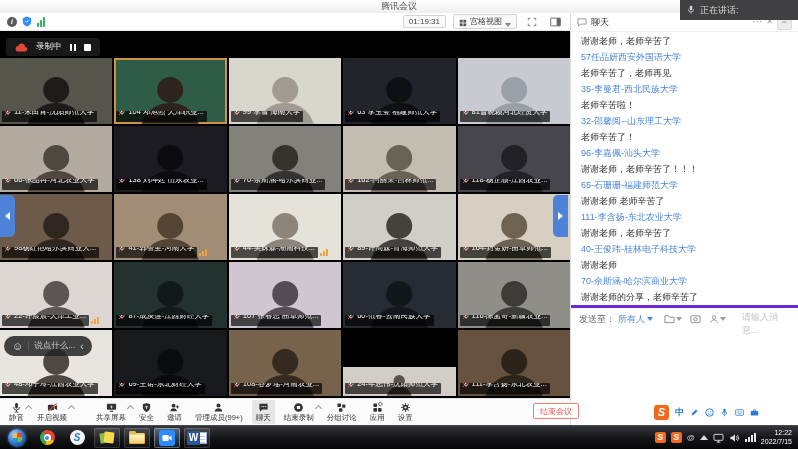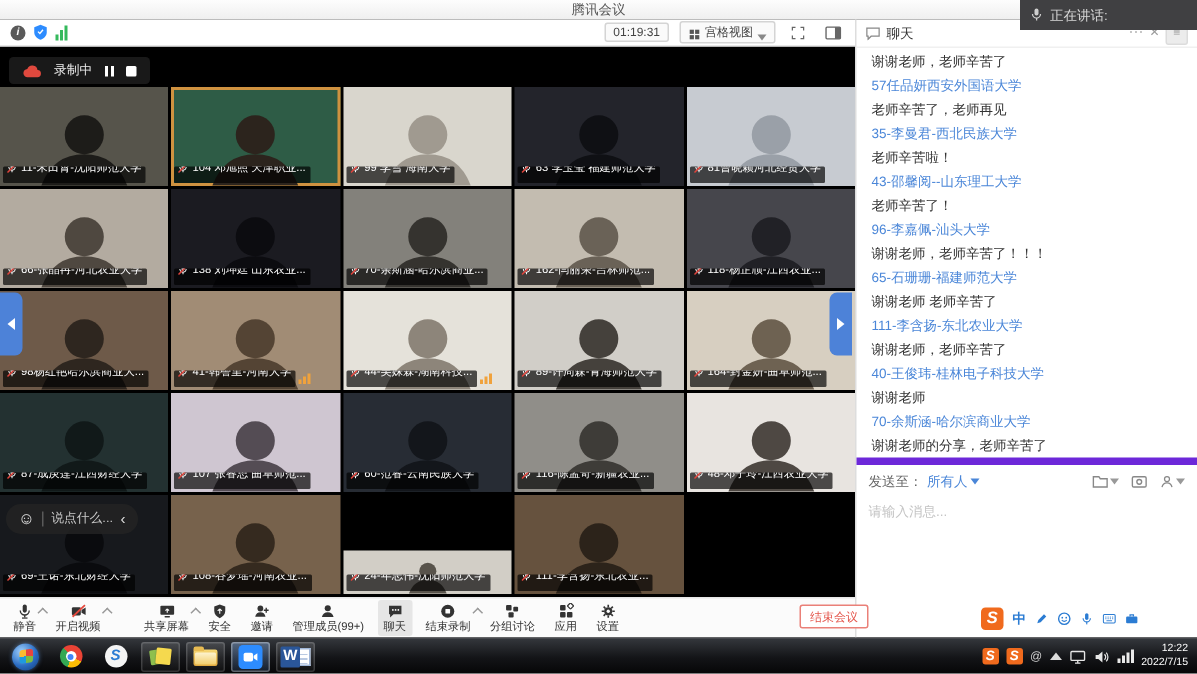--- a/index.html
+++ b/index.html
@@ -31,21 +31,21 @@
   .chat-header{height:18px;flex:none;display:flex;align-items:center;gap:4px;padding:0 6px;font-size:9px;color:#333;
     border-bottom:1px solid #f0f0f0;}
   .chat-header .spacer{flex:1}
   .icon-text{color:#999;font-size:10px;line-height:10px;}
   .handle-btn{width:13px;height:13px;background:#ececec;border:1px solid #dcdcdc;border-radius:2px;color:#999;
     font-size:8px;line-height:12px;text-align:center;}
   .chat-messages{height:272px;flex:none;overflow:hidden;padding-top:1px;}
   .chat-line{padding:2px 10px;font-size:9px;line-height:12px;white-space:nowrap;overflow:hidden;text-overflow:ellipsis;}
   .chat-line.sender{color:#4a86d8;}
   .chat-line.message{color:#333;}
-  .chat-footer{flex:1;border-top:5px solid #6d28d9;display:flex;flex-direction:column;}
+  .chat-footer{flex:1;border-top:3px solid #6d28d9;display:flex;flex-direction:row;}
   .send-row{height:22px;display:flex;align-items:center;padding:0 8px;font-size:9px;color:#666;gap:3px;}
   .send-to-value{color:#4a86d8;display:flex;align-items:center;gap:2px;}
   .send-to-value .caret-down{border-top-color:#4a86d8;}
   .send-row .spacer{flex:1}
   .foot-ic{display:flex;align-items:center;gap:1px;margin-left:5px;}
   .input-area{flex:1;padding:3px 8px;font-size:9px;color:#c4c4c4;}
 
   
   .video-area{position:absolute;left:0;top:31px;width:570px;height:367px;background:#000;z-index:1;}
   .rec-pill{position:absolute;left:6px;top:7px;height:18px;background:rgba(28,28,28,.88);border-radius:3px;
@@ -210,21 +210,21 @@
       <span class="icon-text">···</span>
       <span class="icon-text" style="font-size:8px">✕</span>
       <span class="handle-btn">≡</span>
     </div>
     <div class="chat-messages">
         <div class="chat-line message">谢谢老师，老师辛苦了</div>
         <div class="chat-line sender">57任品妍西安外国语大学</div>
         <div class="chat-line message">老师辛苦了，老师再见</div>
         <div class="chat-line sender">35-李曼君-西北民族大学</div>
         <div class="chat-line message">老师辛苦啦！</div>
-        <div class="chat-line sender">43-邵馨阅--山东理工大学</div>
+        <div class="chat-line sender">32-邵馨阅--山东理工大学</div>
         <div class="chat-line message">老师辛苦了！</div>
         <div class="chat-line sender">96-李嘉佩-汕头大学</div>
         <div class="chat-line message">谢谢老师，老师辛苦了！！！</div>
         <div class="chat-line sender">65-石珊珊-福建师范大学</div>
         <div class="chat-line message">谢谢老师 老师辛苦了</div>
         <div class="chat-line sender">111-李含扬-东北农业大学</div>
         <div class="chat-line message">谢谢老师，老师辛苦了</div>
         <div class="chat-line sender">40-王俊玮-桂林电子科技大学</div>
         <div class="chat-line message">谢谢老师</div>
         <div class="chat-line sender">70-余斯涵-哈尔滨商业大学</div>
@@ -533,20 +533,42 @@
           <div class="name-row">
             <div class="name-bar">
               <svg class="micoff" viewBox="0 0 24 24">
                 <rect x="9" y="2" width="6" height="11" rx="3" fill="#fff"></rect>
                 <path d="M5.5 10a6.5 6.5 0 0 0 13 0" fill="none" stroke="#fff" stroke-width="2"></path>
                 <rect x="11" y="16.5" width="2" height="4" fill="#fff"></rect>
                 <line x1="3" y1="21" x2="21" y2="3" stroke="#e0443c" stroke-width="3"></line>
               </svg>
               <span>164-封金妍-曲阜师范...</span>
             </div>
+          </div>
+        </div>
+        <div class="tile" style="background: linear-gradient(165deg, rgb(220, 213, 209) 60%, rgb(220, 213, 209));">
+          <svg class="person" viewBox="0 0 100 70" preserveAspectRatio="xMidYMax meet">
+            <circle cx="50" cy="31" r="15" fill="#5d5553"></circle>
+            <path d="M17 70 Q26 46 50 46 Q74 46 83 70 Z" fill="#5d5553"></path>
+          </svg>
+          <div class="name-row">
+            <div class="name-bar">
+              <svg class="micoff" viewBox="0 0 24 24">
+                <rect x="9" y="2" width="6" height="11" rx="3" fill="#fff"></rect>
+                <path d="M5.5 10a6.5 6.5 0 0 0 13 0" fill="none" stroke="#fff" stroke-width="2"></path>
+                <rect x="11" y="16.5" width="2" height="4" fill="#fff"></rect>
+                <line x1="3" y1="21" x2="21" y2="3" stroke="#e0443c" stroke-width="3"></line>
+              </svg>
+              <span>22-许晨晨-天津工业...</span>
+            </div>
+            <span class="gbar obar sig">
+              <i style="height:3px"></i>
+              <i style="height:5px"></i>
+              <i style="height:7px"></i>
+            </span>
           </div>
         </div>
         <div class="tile" style="background: linear-gradient(165deg, rgb(35, 49, 49) 60%, rgb(35, 49, 49));">
           <svg class="person" viewBox="0 0 100 70" preserveAspectRatio="xMidYMax meet">
             <circle cx="50" cy="31" r="15" fill="#111919"></circle>
             <path d="M17 70 Q26 46 50 46 Q74 46 83 70 Z" fill="#111919"></path>
           </svg>
           <div class="name-row">
             <div class="name-bar">
               <svg class="micoff" viewBox="0 0 24 24">

